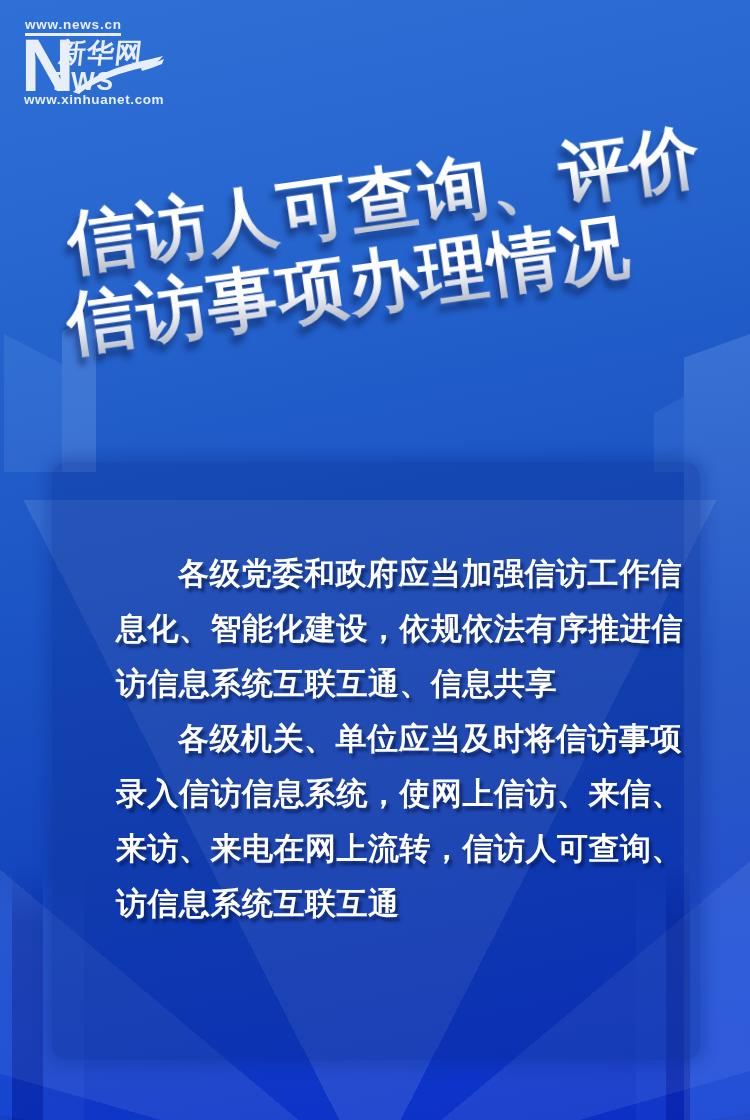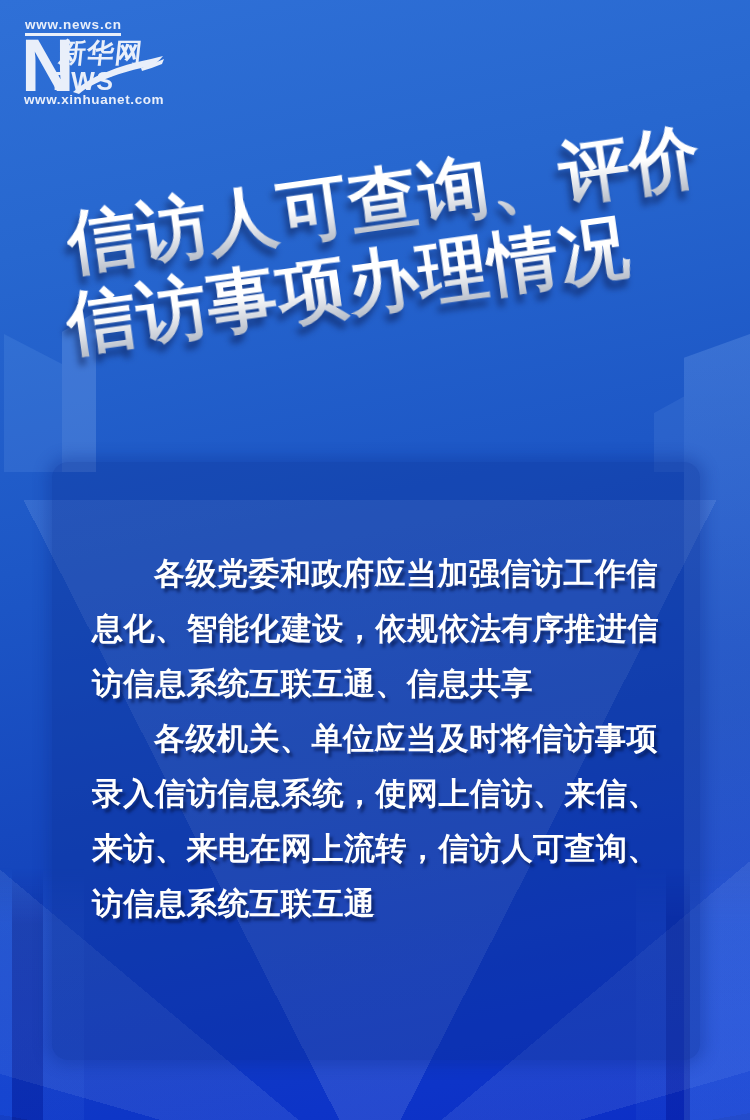--- a/index.html
+++ b/index.html
@@ -121,21 +121,21 @@
     border-radius: 16px;
     background: var(--card, rgba(10,44,142,0.35));
     box-shadow: 0 0 14px 6px rgba(10,44,142,0.30);
   }
   .body-lines {
     position: absolute; left: 92px; top: 546px; width: 572px;
     font-size: 31px; line-height: 55px; font-weight: bold;
     letter-spacing: 0.5px; color: var(--body-text, #ffffff);
     text-shadow: 3px 4px 3px rgba(4,18,66,0.60);
   }
-  .text-line { white-space: nowrap; }
+  .text-line { white-space: nowrap; margin-left: 24px; }
   .text-line.indent { padding-left: 62px; }
 </style>
 </head>
 <body>
 
 <div id="poster">
 
   <div class="sunburst"></div>
   <div class="beam beam-left-outer"></div>
   <div class="beam beam-left-inner"></div>

